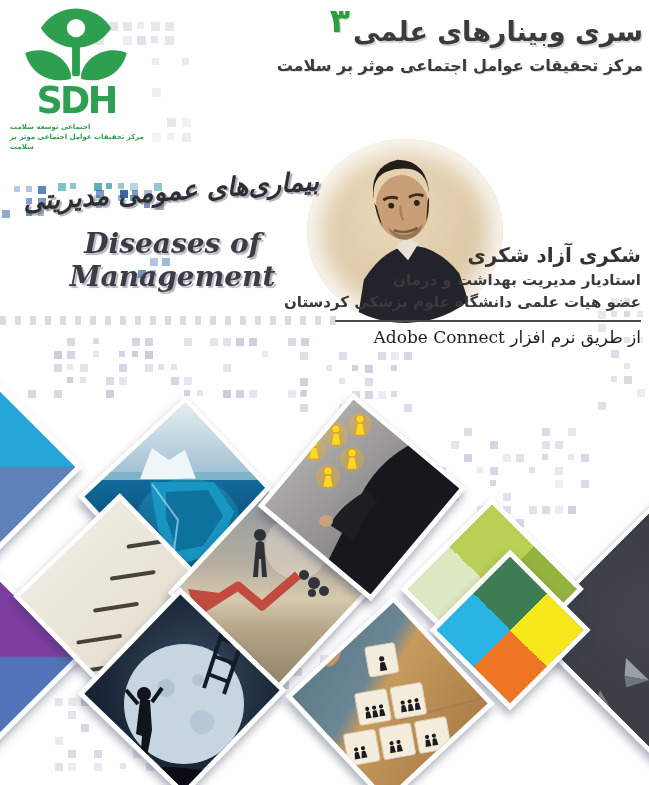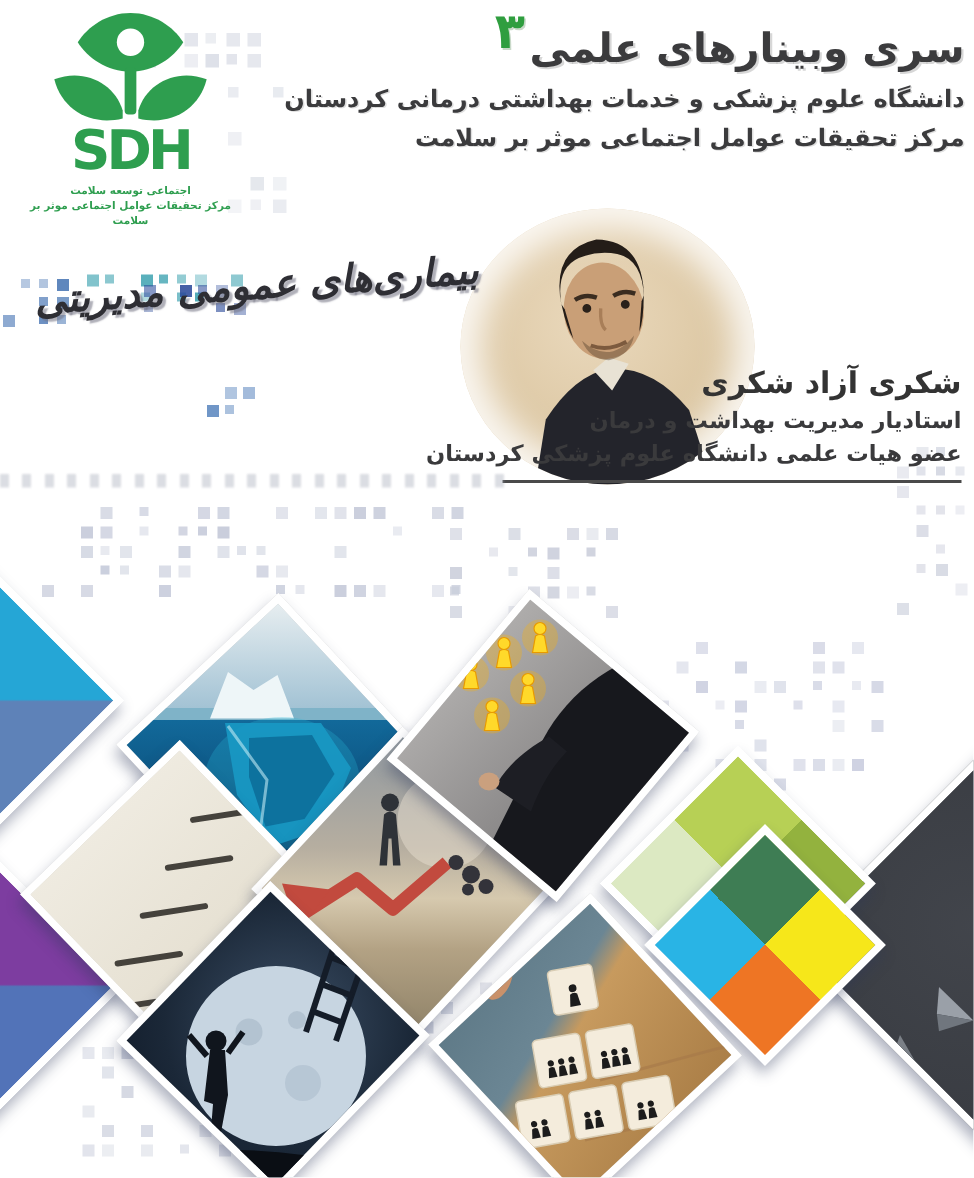--- a/index.html
+++ b/index.html
@@ -35,21 +35,21 @@
   .t-leader    {left:288px; top:423px; transform:rotate(40deg);}
   .t-leader .inner{transform:rotate(-40deg);}
   .t-moon      {left:108px; top:618px; transform:rotate(44deg);}
   .t-moon .inner{transform:rotate(-44deg);}
   .t-blocks    {left:316px; top:626px; transform:rotate(47deg);}
   .t-blocks .inner{transform:rotate(-47deg);}
 
   
   .layer-text{position:absolute;inset:0;z-index:3;}
 
-  .logo{position:absolute;left:10px;top:6px;width:154px;text-align:center;}
+  .logo{position:absolute;left:10px;top:6px;width:154px;text-align:left;}
   .logo-caption{font-size:7px;font-weight:bold;color:#2e9e4f;line-height:1.35;margin-top:1px;}
 
   .titleblock{position:absolute;right:6px;top:10px;width:500px;direction:rtl;text-align:right;color:#3b3b3d;}
   .series{font-size:27px;font-weight:bold;letter-spacing:-.5px;
           text-shadow:1.5px 1.5px 0 rgba(140,140,140,.35);}
   .series .num{color:#2f9e3f;font-size:33px;position:relative;top:-9px;margin-right:3px;
                text-shadow:1px 1px 0 rgba(120,160,120,.4);}
   .uni,.center{font-size:16px;font-weight:bold;margin-top:7px;text-shadow:1px 1px 0 rgba(150,150,150,.3);}
   .center{padding-left:14px;}
 
@@ -615,21 +615,20 @@
         <text x="50" y="82" text-anchor="middle" font-family="DejaVu Sans, sans-serif" font-size="28" font-weight="bold" letter-spacing="-2" fill="#2e9e4f">SDH</text>
       </svg>
       <div class="logo-caption">اجتماعی توسعه سلامت</div>
       <div class="logo-caption">مرکز تحقیقات عوامل اجتماعی موثر بر سلامت</div>
     </div>
 
     <div class="titleblock">
       <div class="series">
         <span>سری وبینارهای علمی</span><span class="num">۳</span>
       </div>
-      <div class="uni">دانشگاه علوم پزشکی و خدمات بهداشتی درمانی کردستان</div>
       <div class="center">مرکز تحقیقات عوامل اجتماعی موثر بر سلامت</div>
     </div>
 
     <div class="photo">
       <svg viewBox="0 0 100 100">
         <g transform="rotate(-6 50 50)">
           <path d="M18,100 L25,74 Q37,59 50,58 Q66,59 77,76 L82,100 Z" fill="#23242b"></path>
           <path d="M44,58 L50,66 L57,57 L50,54 Z" fill="#e8e2d4"></path>
           <ellipse cx="50" cy="37" rx="14.5" ry="17.5" fill="#c99f77"></ellipse>
           <path d="M35,34 Q33,13 50,11 Q67,13 65,34 Q66,20 57,17 Q50,15 43,17 Q34,20 35,34 Z" fill="#241d18"></path>
@@ -641,26 +640,31 @@
           <circle cx="58" cy="35.5" r="1.6" fill="#2a211a"></circle>
           <path d="M49,36 Q48,42 50,44" stroke="#a87e58" stroke-width="1.2" fill="none"></path>
           <path d="M44,49 Q50,52 57,49" stroke="#7c5a3e" stroke-width="1.4" fill="none"></path>
           <path d="M41,47 Q50,57 60,47 Q58,54 50,55 Q43,54 41,47 Z" fill="#5e4630" opacity=".45"></path>
         </g>
       </svg>
     </div>
 
     <div class="topicblock">
       <div class="topic-fa">بیماری‌های عمومی مدیریتی</div>
+      <div class="topic-en">Diseases of Management</div>
     </div>
 
     <div class="speakerblock">
       <div class="sp-name">شکری آزاد شکری</div>
       <div class="sp-role">استادیار مدیریت بهداشت و درمان</div>
       <div class="sp-role">عضو هیات علمی دانشگاه علوم پزشکی کردستان</div>
       <hr class="sep">
       <div class="sessionblock">
+        <div class="ss-line">
+          <span>از طریق نرم افزار</span>
+          <span class="ss-latin">Adobe Connect</span>
+        </div>
       </div>
     </div>
 
     <div class="ghost"></div>
   </div>
 </div>
 
 </body></html>

